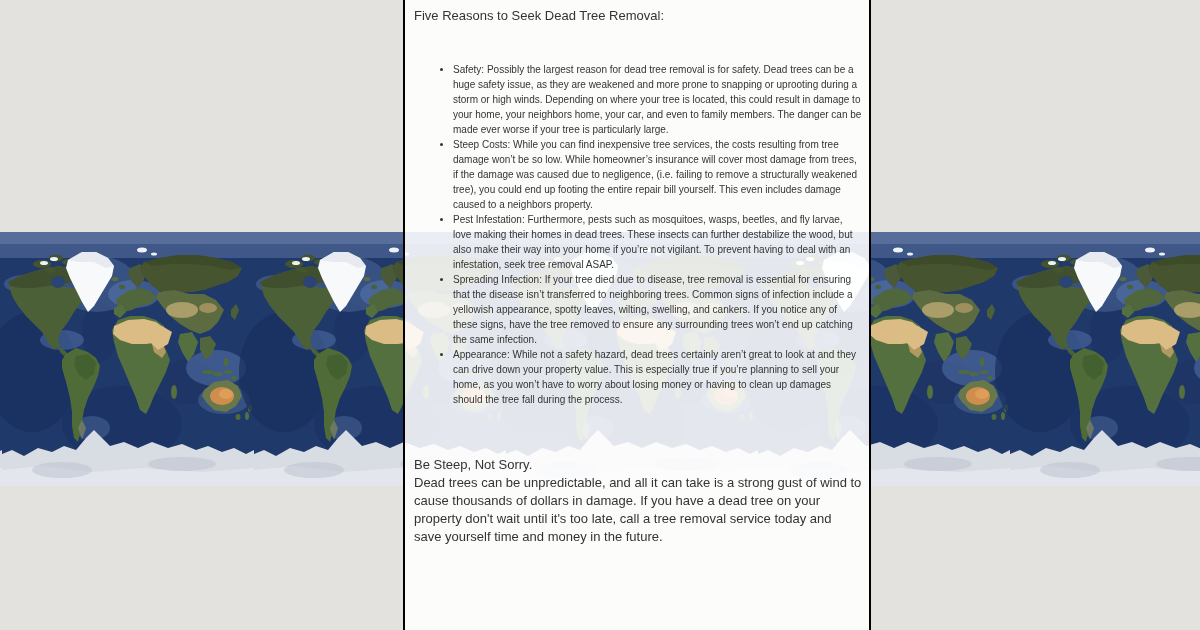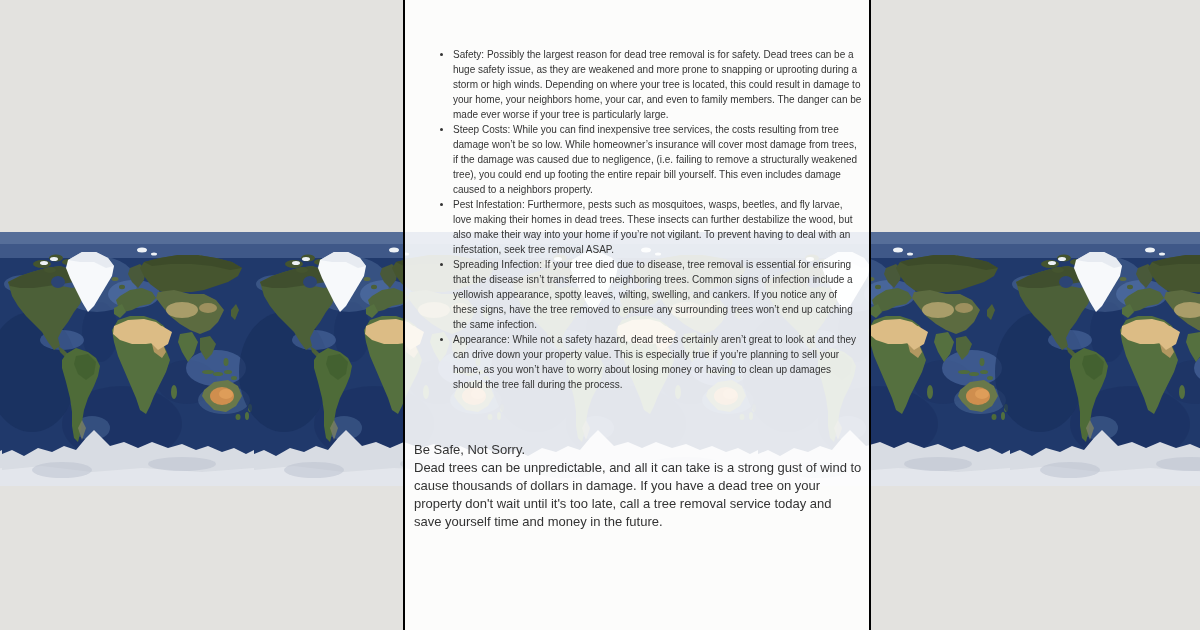--- a/index.html
+++ b/index.html
@@ -157,28 +157,29 @@
       <use href="#wtile" x="-250" y="0"></use>
       <use href="#wtile" x="2" y="0"></use>
       <use href="#wtile" x="254" y="0"></use>
       <use href="#wtile" x="506" y="0"></use>
       <use href="#wtile" x="758" y="0"></use>
       <use href="#wtile" x="1010" y="0"></use>
     </svg>
   </div>
 
   <div class="panel">
+    <div class="panel-title">Five Reasons to Seek Dead Tree Removal:</div>
 
     <ul class="reason-list">
       <li>Safety: Possibly the largest reason for dead tree removal is for safety. Dead trees can be a huge safety issue, as they are weakened and more prone to snapping or uprooting during a storm or high winds. Depending on where your tree is located, this could result in damage to your home, your neighbors home, your car, and even to family members. The danger can be made ever worse if your tree is particularly large.</li>
       <li>Steep Costs: While you can find inexpensive tree services, the costs resulting from tree damage won’t be so low. While homeowner’s insurance will cover most damage from trees, if the damage was caused due to negligence, (i.e. failing to remove a structurally weakened tree), you could end up footing the entire repair bill yourself. This even includes damage caused to a neighbors property.</li>
       <li>Pest Infestation: Furthermore, pests such as mosquitoes, wasps, beetles, and fly larvae, love making their homes in dead trees. These insects can further destabilize the wood, but also make their way into your home if you’re not vigilant. To prevent having to deal with an infestation, seek tree removal ASAP.</li>
       <li>Spreading Infection: If your tree died due to disease, tree removal is essential for ensuring that the disease isn’t transferred to neighboring trees. Common signs of infection include a yellowish appearance, spotty leaves, wilting, swelling, and cankers. If you notice any of these signs, have the tree removed to ensure any surrounding trees won’t end up catching the same infection.</li>
       <li>Appearance: While not a safety hazard, dead trees certainly aren’t great to look at and they can drive down your property value. This is especially true if you’re planning to sell your home, as you won’t have to worry about losing money or having to clean up damages should the tree fall during the process.</li>
     </ul>
 
     <div class="closing">
-      <div class="closing-heading">Be Safe, Not Sorry.</div>
+      <div class="closing-heading">Be Steep, Not Sorry.</div>
       <div class="closing-paragraph">Dead trees can be unpredictable, and all it can take is a strong gust of wind to cause thousands of dollars in damage. If you have a dead tree on your property don't wait until it's too late, call a tree removal service today and save yourself time and money in the future.</div>
     </div>
   </div>
 
 </div>
 
 </body></html>

